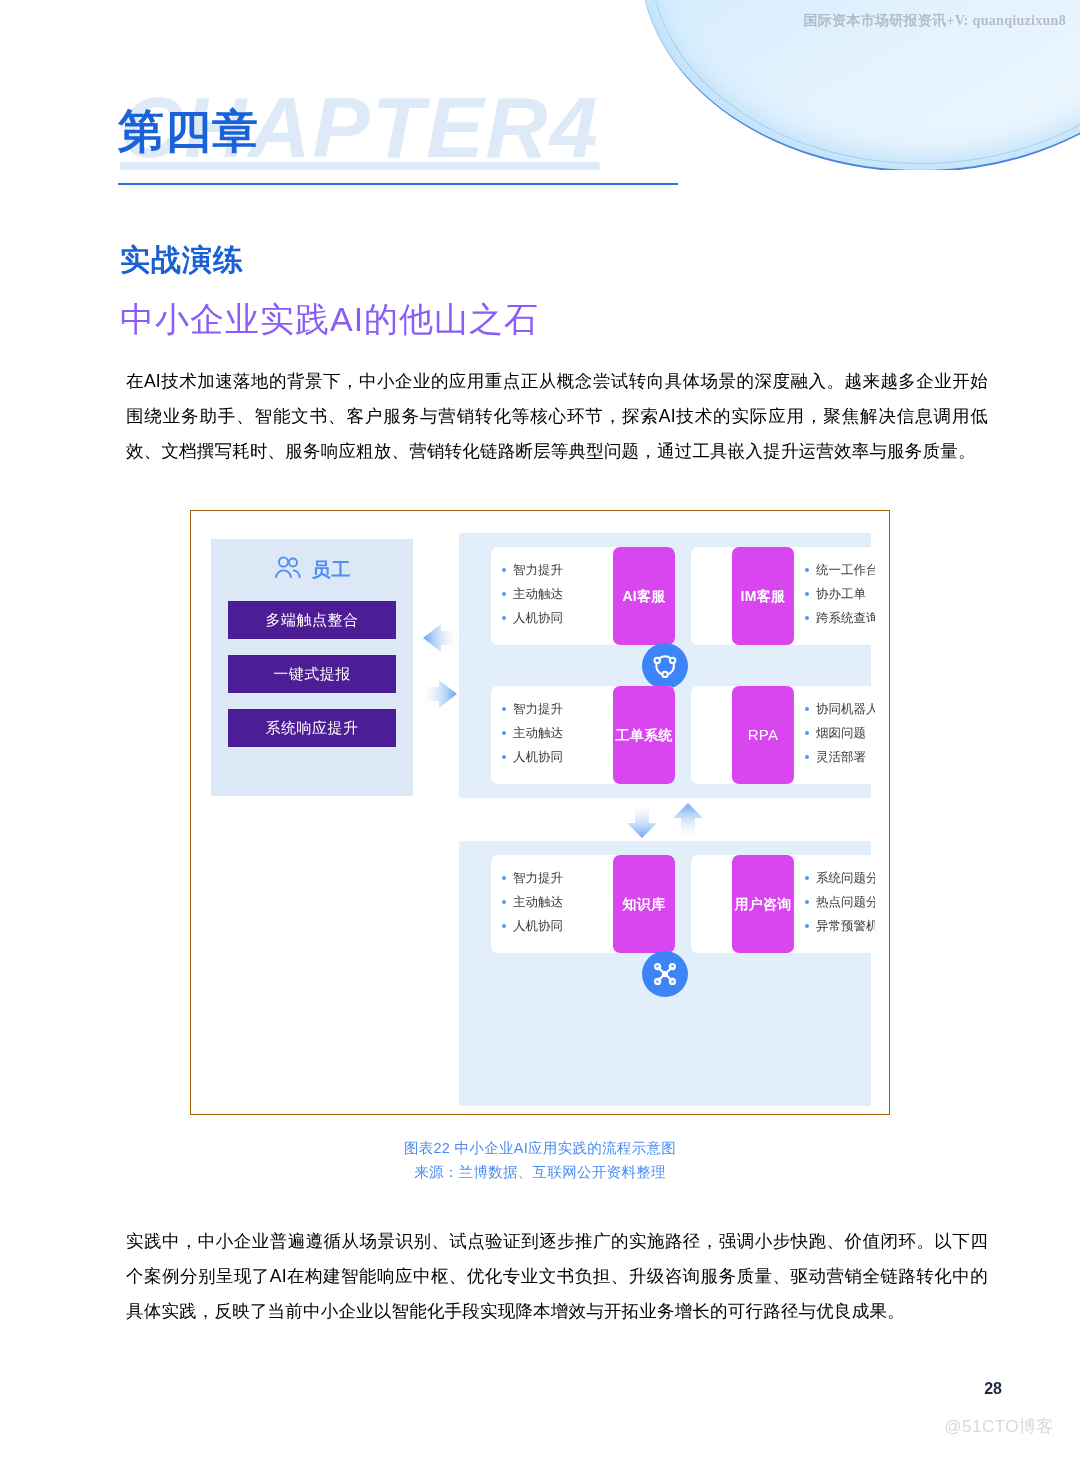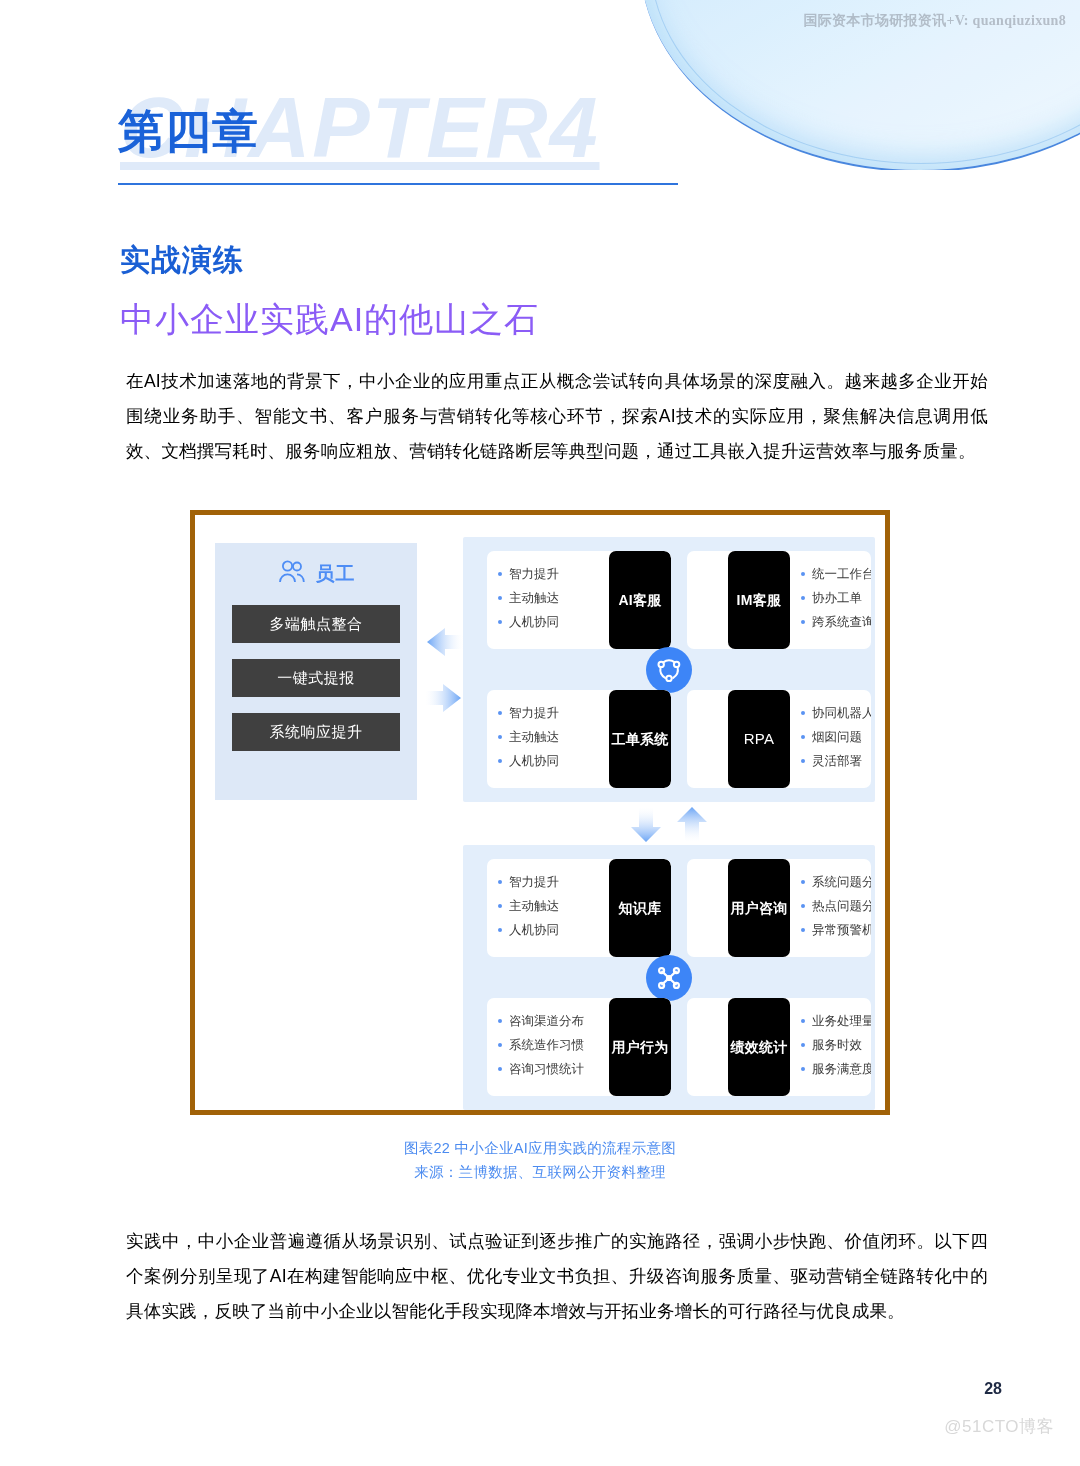--- a/index.html
+++ b/index.html
@@ -146,21 +146,21 @@
   .para-top { top: 364px; }
   .para-bottom { top: 1224px; }
 
   
   .figure {
     position: absolute;
     left: 190px;
     top: 510px;
     width: 700px;
     height: 605px;
-    border: 5px solid #a16207;
+    border: 1px solid #a16207;
     background: #ffffff;
     box-sizing: border-box;
   }
   .diagram {
     position: absolute;
     left: 0;
     top: 0;
     width: 700px;
     height: 605px;
   }
@@ -184,21 +184,21 @@
   .emp-label {
     font-size: 19px;
     font-weight: bold;
     color: #4e8df5;
     letter-spacing: 1px;
   }
   .emp-btn {
     margin: 0 auto 16px auto;
     width: 168px;
     height: 38px;
-    background: #404040;
+    background: #4c1d95;
     color: #ffffff;
     font-size: 15px;
     display: flex;
     align-items: center;
     justify-content: center;
     letter-spacing: .5px;
   }
 
   
   .arrows-left {
@@ -215,21 +215,21 @@
     left: 268px;
     width: 412px;
     background: #e3eefb;
     border-radius: 2px;
   }
   .group-a { top: 22px;  height: 265px; }
   .group-b { top: 330px; height: 265px; }
 
   .row {
     position: absolute;
-    left: 24px;
+    left: 32px;
     width: 384px;
     height: 98px;
     display: flex;
     gap: 16px;
   }
   .row-top { top: 14px; }
   .row-bottom { bottom: 14px; }
 
   .card {
     width: 184px;
@@ -240,21 +240,21 @@
     overflow: hidden;
   }
   .card-left .bullets { order: 1; }
   .card-left .tile    { order: 2; }
   .card-right .tile    { order: 1; margin-left: 41px; }
   .card-right .bullets { order: 2; }
 
   .tile {
     width: 62px;
     flex: 0 0 62px;
-    background: #000000;
+    background: #d946ef;
     color: #ffffff;
     font-size: 14px;
     font-weight: bold;
     display: flex;
     align-items: center;
     justify-content: center;
     text-align: center;
     line-height: 1.15;
     border-radius: 7px;
     letter-spacing: .3px;
@@ -502,42 +502,20 @@
         <svg width="28" height="28" viewBox="0 0 28 28" fill="none" stroke="#ffffff" stroke-width="2.2" stroke-linecap="round">
           <path d="M14 14 L7.2 7.6 M14 14 L20.8 7.6 M14 14 L7.2 20.4 M14 14 L20.8 20.4"></path>
           <circle cx="14" cy="14" r="3.1" fill="#ffffff" stroke="none"></circle>
           <circle cx="6.6" cy="6.6" r="2.5"></circle>
           <circle cx="21.4" cy="6.6" r="2.5"></circle>
           <circle cx="6.6" cy="21.4" r="2.5"></circle>
           <circle cx="21.4" cy="21.4" r="2.5"></circle>
         </svg>
       </div>
 
-      <div class="row row-bottom">
-        <div class="card card-left">
-          <div class="bullets">
-            <ul>
-              <li>咨询渠道分布</li>
-              <li>系统造作习惯</li>
-              <li>咨询习惯统计</li>
-            </ul>
-          </div>
-          <div class="tile">用户行为</div>
-        </div>
-        <div class="card card-right">
-          <div class="tile">绩效统计</div>
-          <div class="bullets">
-            <ul>
-              <li>业务处理量</li>
-              <li>服务时效</li>
-              <li>服务满意度</li>
-            </ul>
-          </div>
-        </div>
-      </div>
     </div>
 
   </div>
 </div>
 
 <div class="caption">
   <div>图表22 中小企业AI应用实践的流程示意图</div>
   <div>来源：兰博数据、互联网公开资料整理</div>
 </div>
 

